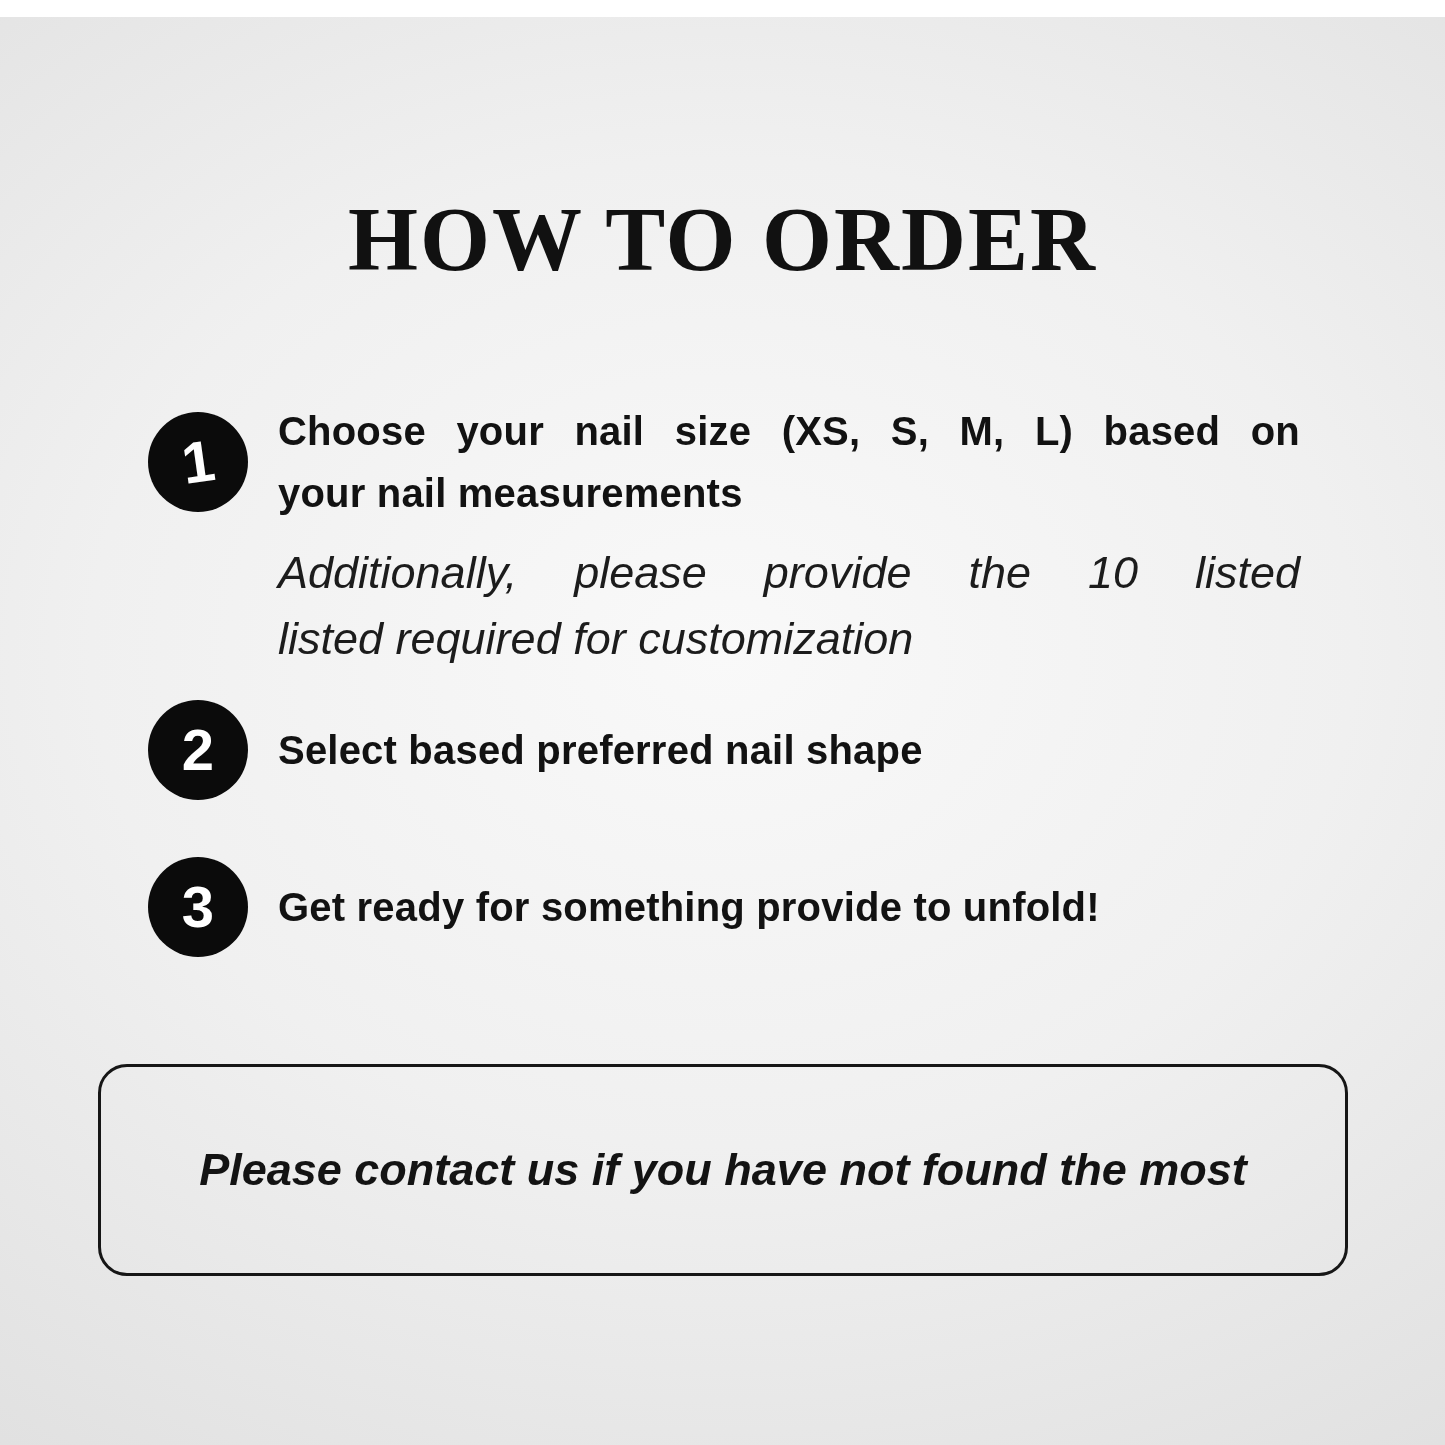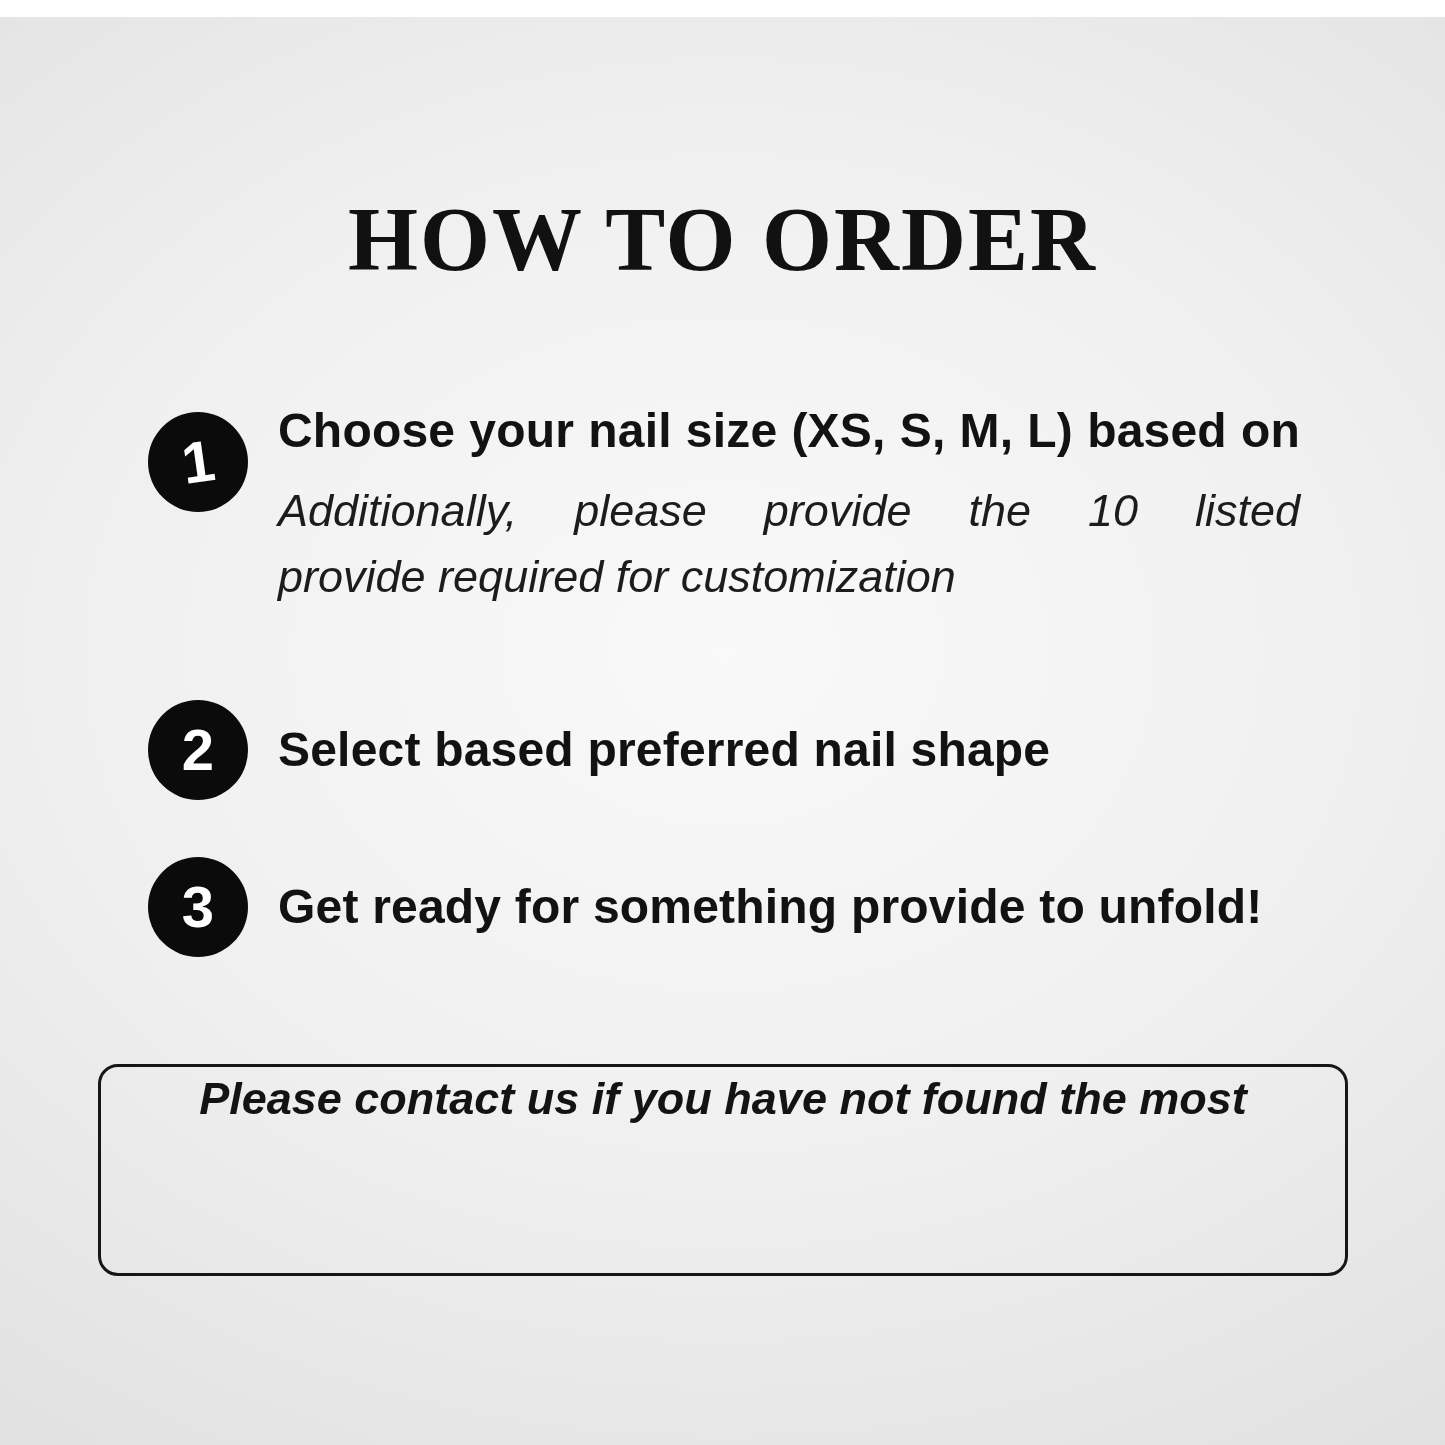--- a/index.html
+++ b/index.html
@@ -63,21 +63,21 @@
     color: #ffffff;
     font-size: 58px;
     font-weight: 700;
     line-height: 1;
   }
   .badge .tilt { display: inline-block; transform: rotate(-8deg); }
 
   .step-body { flex: 1 1 auto; }
 
   .heading {
-    font-size: 48px;
+    font-size: 40px;
     font-weight: 700;
     line-height: 62px;
     color: #121212;
     letter-spacing: 0.2px;
   }
   .justify {
     text-align: justify;
     text-align-last: justify;
   }
 
@@ -91,24 +91,25 @@
   .note-first { margin-top: 16px; }
 
   
   .footer-box {
     position: absolute;
     left: 98px;
     top: 1047px;
     width: 1250px;
     height: 212px;
     border: 3px solid #161616;
-    border-radius: 20px;
+    border-radius: 29px;
     display: flex;
     flex-direction: column;
     align-items: center;
+    justify-content: center;
   }
   .footer-line {
     font-size: 45px;
     font-weight: 700;
     font-style: italic;
     line-height: 64px;
     text-align: center;
     color: #131313;
   }
 </style>
@@ -118,22 +119,23 @@
 <div class="canvas">
 
   <h1 class="title">HOW TO ORDER</h1>
 
   <div class="step step-1">
     <div class="badge">
       <span class="tilt">1</span>
     </div>
     <div class="step-body">
       <p class="heading justify">Choose your nail size (XS, S, M, L) based on</p>
+      <p class="heading">your nail measurements</p>
       <p class="note note-first justify">Additionally, please provide the 10 listed</p>
-      <p class="note">provide required for customization</p>
+      <p class="note">listed required for customization</p>
     </div>
   </div>
 
   <div class="step step-2">
     <div class="badge">
       <span>2</span>
     </div>
     <div class="step-body">
       <p class="heading">Select based preferred nail shape</p>
     </div>

